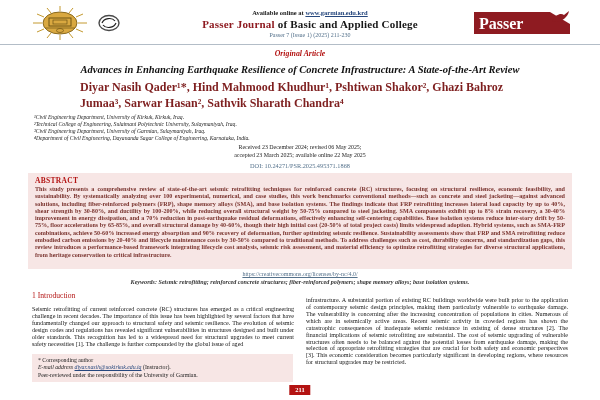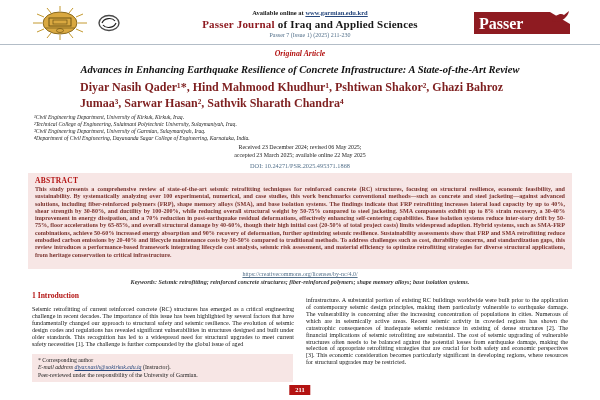--- a/index.html
+++ b/index.html
@@ -34,21 +34,21 @@
   .abs-h { font-size:7.5px; font-weight:bold; color:var(--accent_red,#b31312); letter-spacing:.3px; }
   .abs-t { font-size:6.1px; line-height:7.3px; text-align:justify; color:#7a342f;
            font-weight:bold; margin-top:1px; }
   .license { text-align:center; font-size:6px; color:var(--muted_blue,#54718b);
              text-decoration:underline; margin-top:2px; cursor:pointer; }
   .keywords { text-align:center; font-size:6.1px; font-style:italic; font-weight:bold;
               color:#333; margin-top:2px; }
   
   .cols { display:flex; gap:12px; padding:0 32px; margin-top:6px; }
   .col { flex:1 1 0; min-width:0; }
-  .sec-h { font-size:7.6px; font-weight:bold; color:var(--accent_red,#b31312); margin-bottom:4px; }
+  .sec-h { font-size:7.6px; font-weight:normal; color:var(--accent_red,#b31312); margin-bottom:4px; }
   .body-t { font-size:6.1px; line-height:6.9px; text-align:justify; color:#141414; }
   
   .footnote { margin-top:6px; background:var(--abstract_bg,#f7e6e5); padding:3px 6px;
               font-size:5.8px; line-height:1.3; color:#222; width:95%; }
   .footnote .it { font-style:italic; }
   .footnote .email { font-style:italic; color:var(--link_blue,#26477d);
                      text-decoration:underline; cursor:pointer; }
   
   .page-badge { position:absolute; bottom:5px; left:50%; transform:translateX(-50%);
                 background:var(--accent_red,#b31312); color:#fff; font-size:6.5px;
@@ -87,21 +87,21 @@
         <path d="M5 9 C7 4, 15 3, 18 7 M19 9 C17 14, 9 15, 6 11" fill="none" stroke="#222" stroke-width="1.2"></path>
       </svg>
     </div>
 
     <div class="header-center">
       <div class="avail">
         <span>Available online at</span>
         <span class="url">www.garmian.edu.krd</span>
       </div>
       <div class="journal-name">
-        <span class="accent">Passer Journal</span><span> of Iraq and Applied Sciences</span>
+        <span class="accent">Passer Journal</span><span> of Basic and Applied College</span>
       </div>
       <div class="issue-line">Passer 7 (Issue 1) (2025) 211-230</div>
     </div>
 
     <div class="logo-right">
       <svg width="96" height="24" viewBox="0 0 96 24">
         <rect x="0" y="1" width="96" height="22" fill="#8e1b21"></rect>
         <polygon points="76,1 96,1 96,13" fill="#ffffff"></polygon>
         <path d="M78 10 C82 3 87 2 90 4 L95 0 C94 6 88 11 81 11 Z" fill="#8e1b21"></path>
         <text x="5" y="18" font-size="16" font-weight="bold" fill="#ffffff" font-family="Liberation Serif, DejaVu Serif, serif">Passer</text>

